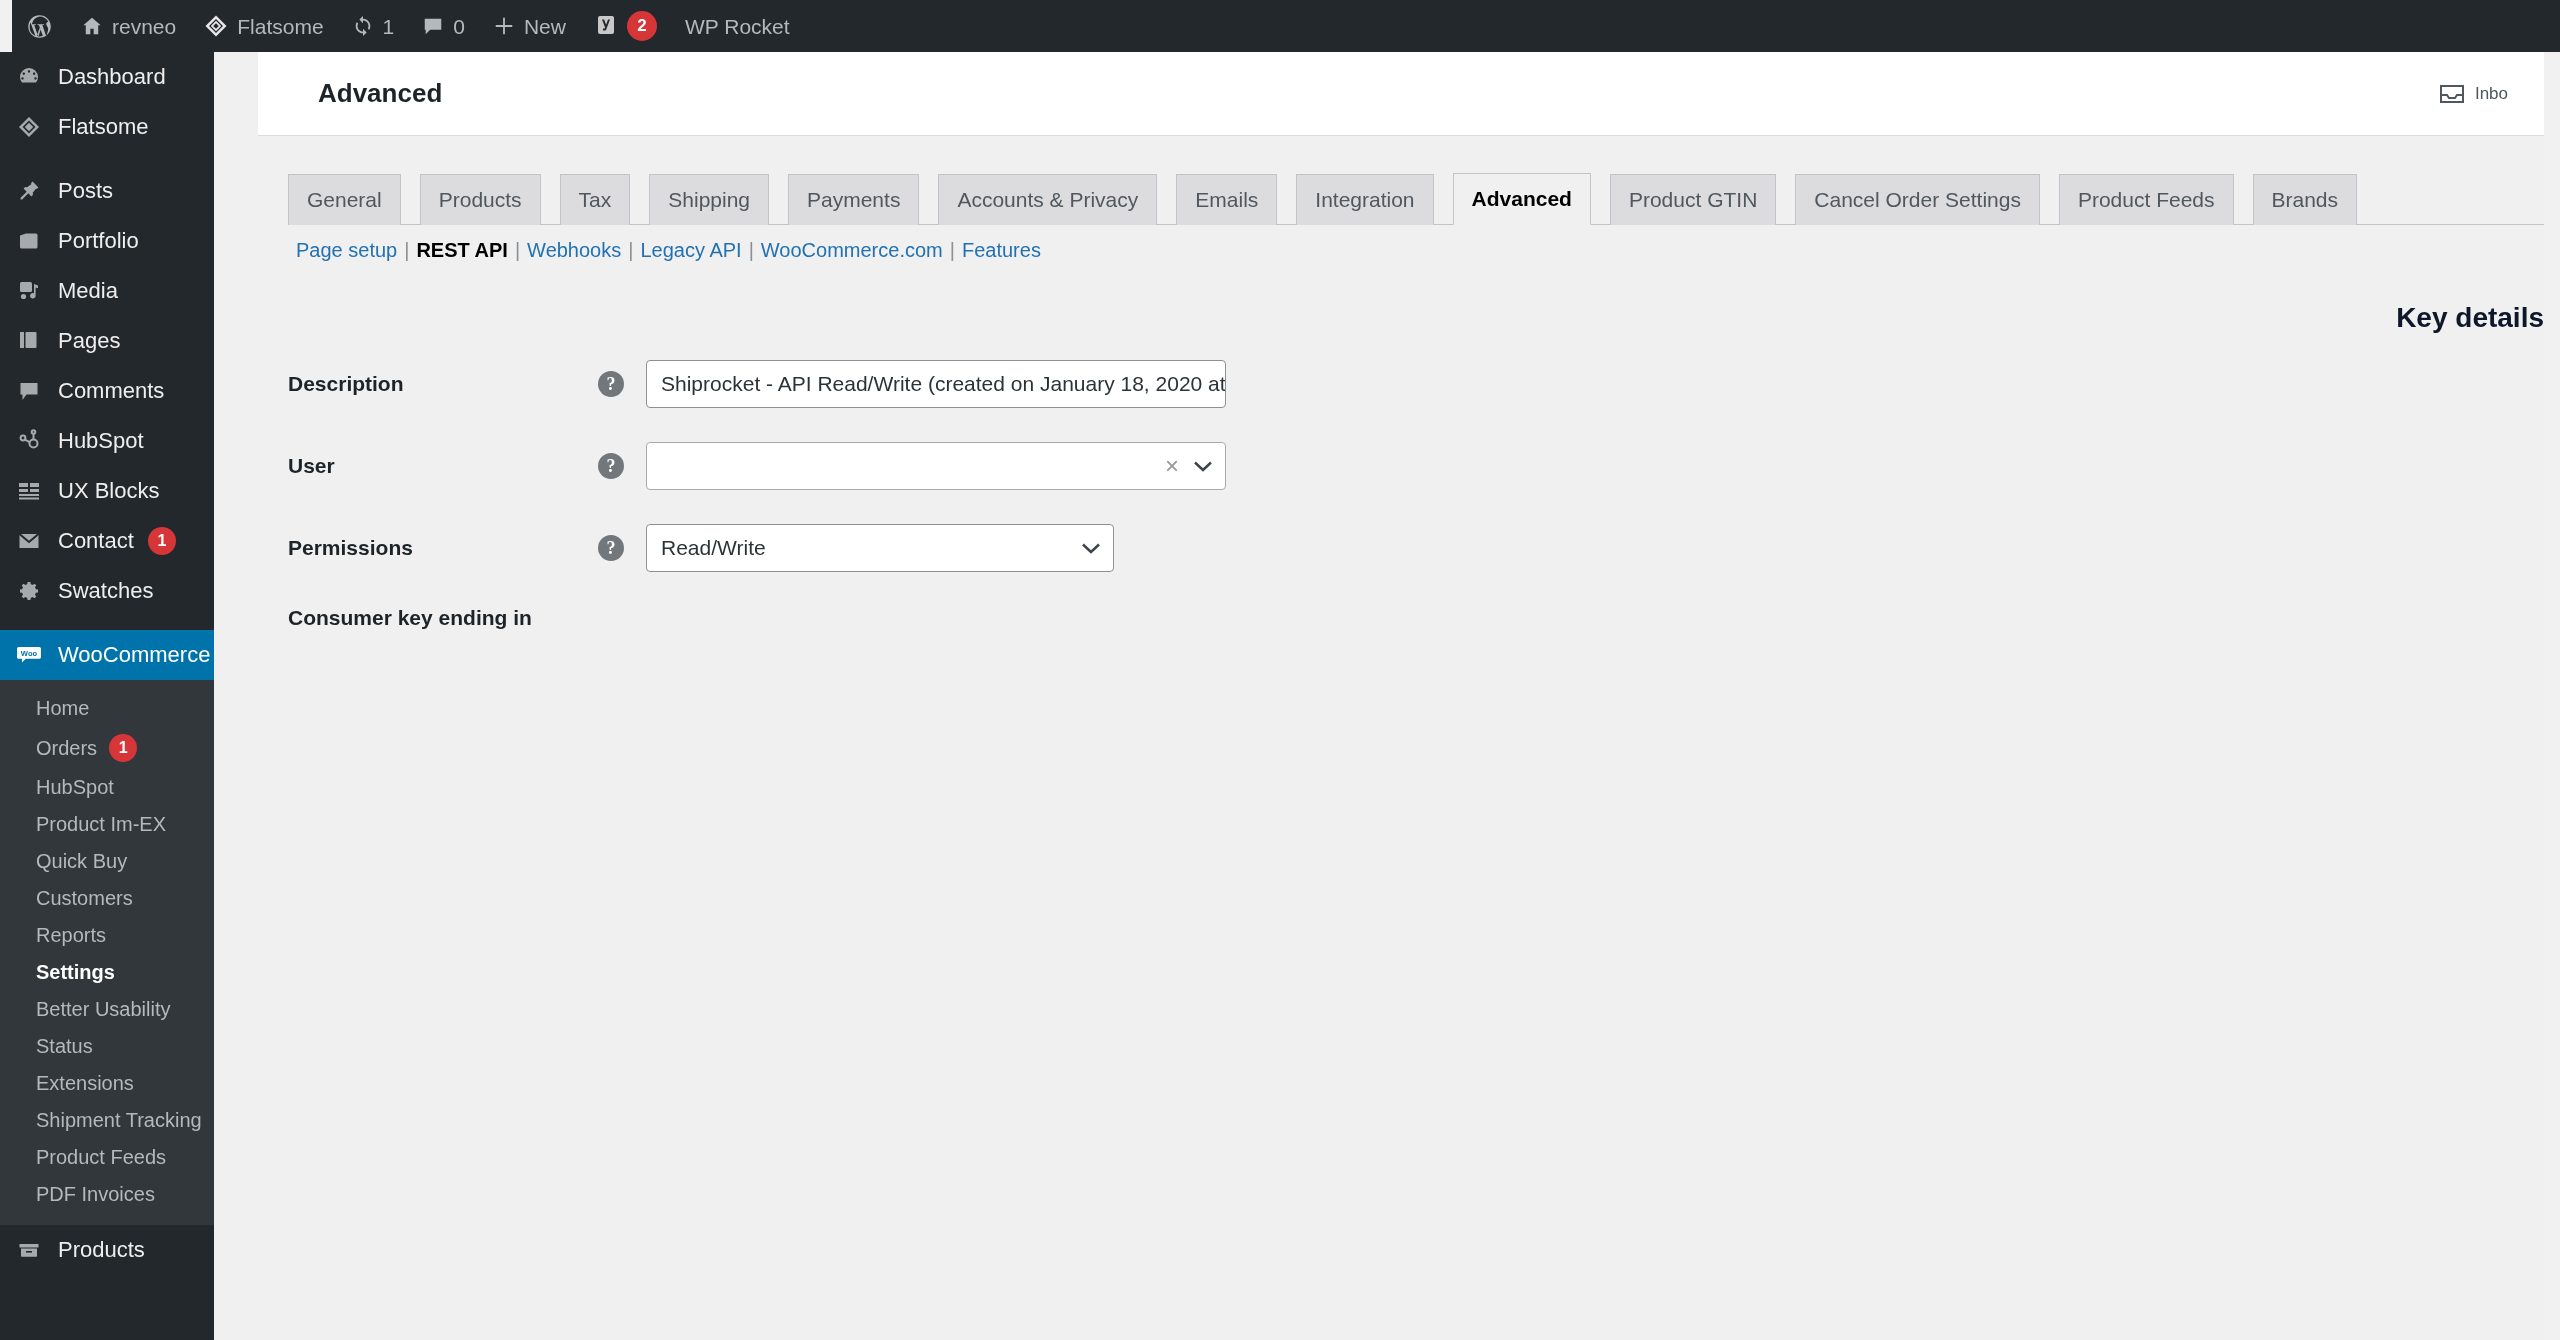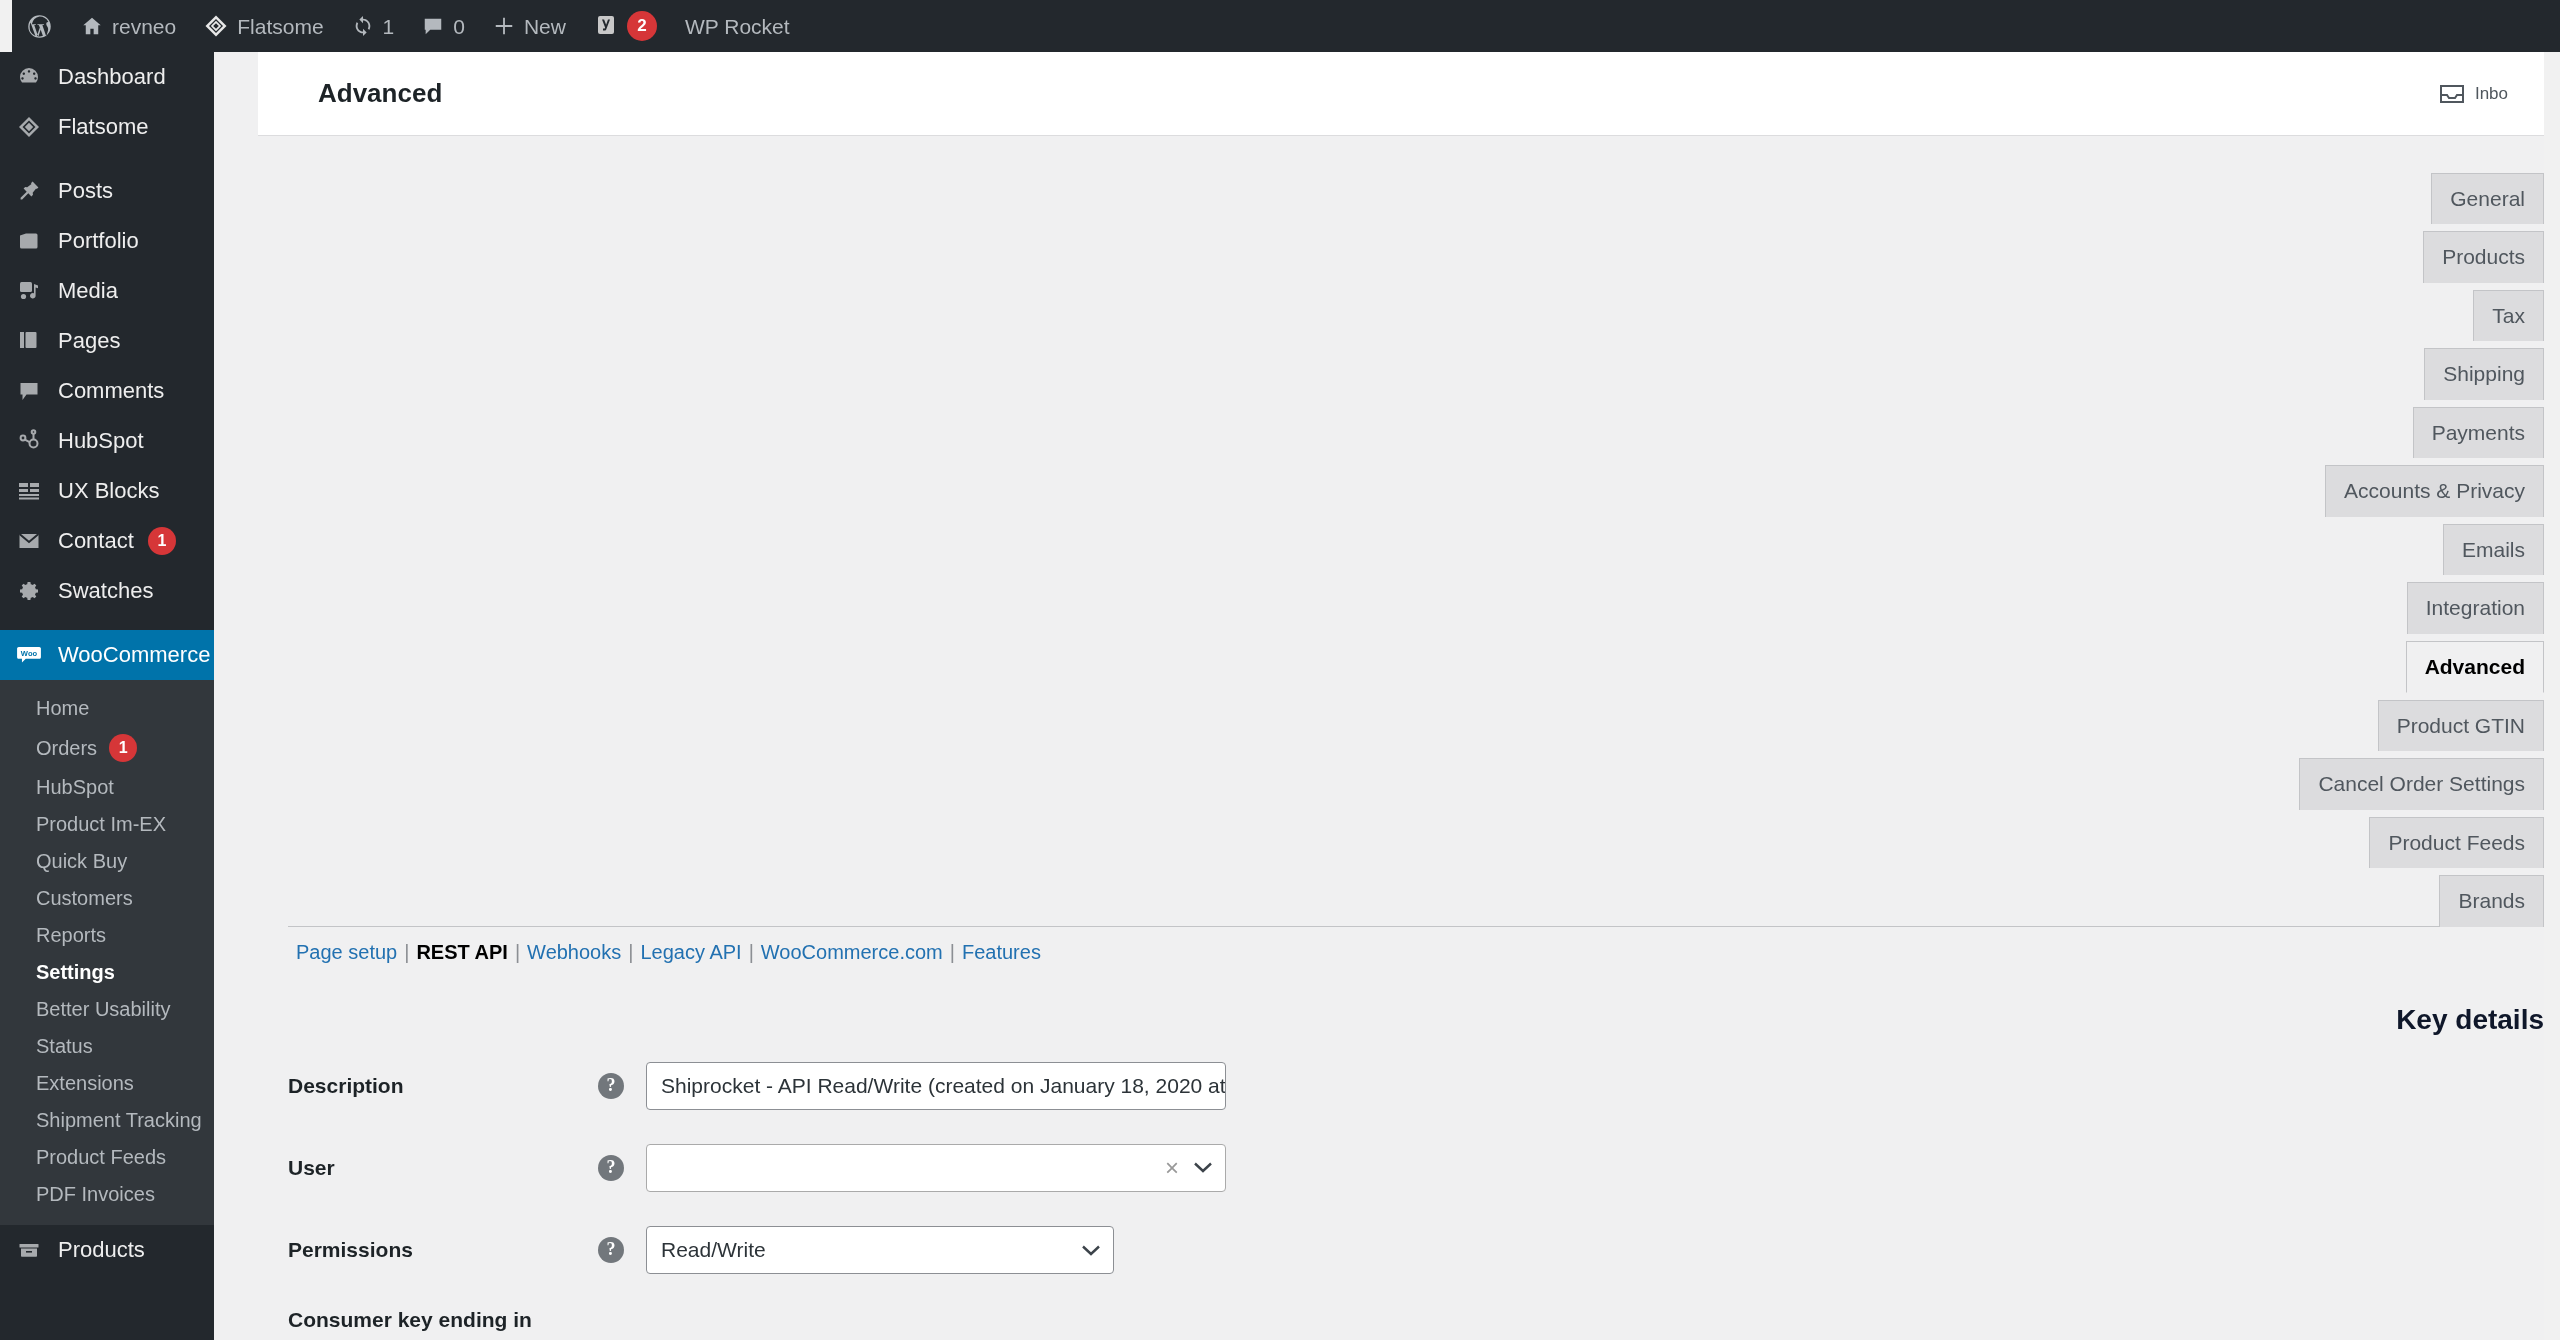--- a/index.html
+++ b/index.html
@@ -82,25 +82,24 @@
     border-bottom:1px solid #dcdcde;
   }
   #page-header .ph-title{ font-size:26px; color:#1d2327; font-weight:600; }
   .ph-right{ display:flex; align-items:center; gap:10px; color:#50575e; font-size:17px; }
   .ph-right .ph-ico{ display:flex; flex-direction:column; align-items:center; gap:4px; }
 
   #inner{ padding:36px 0 0 30px; }
 
   
   .nav-tabs{
-    display:flex; align-items:flex-end; gap:7px;
+    display:flex; align-items:flex-end; gap:19px;
     border-bottom:1px solid #c3c4c7;
     padding-left:0; margin-right:0;
     position:relative;
-    flex-direction:column;
   }
   .nav-tab{
     background:#dcdcde; border:1px solid #c3c4c7; border-bottom:none;
     padding:10px 18px; font-size:21px; color:#50575e;
     line-height:1.45; white-space:nowrap;
     position:relative; top:1px;
   }
   .nav-tab.active{
     background:#f0f0f1; color:#000; font-weight:600;
     border-bottom:1px solid #f0f0f1;

